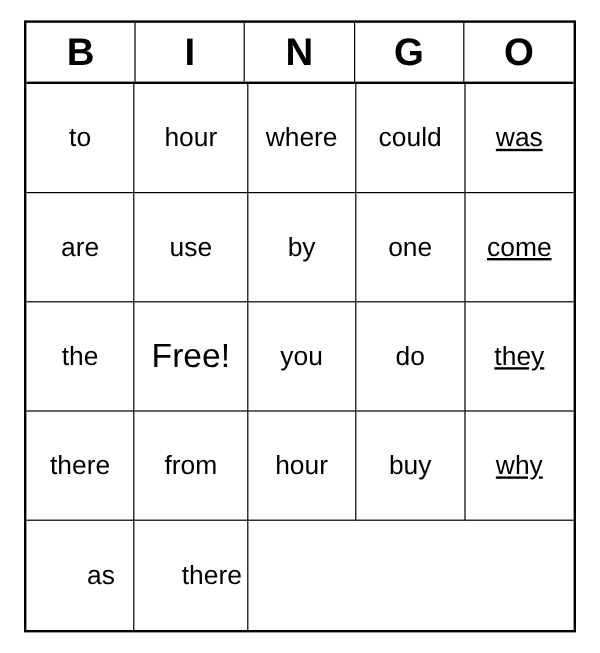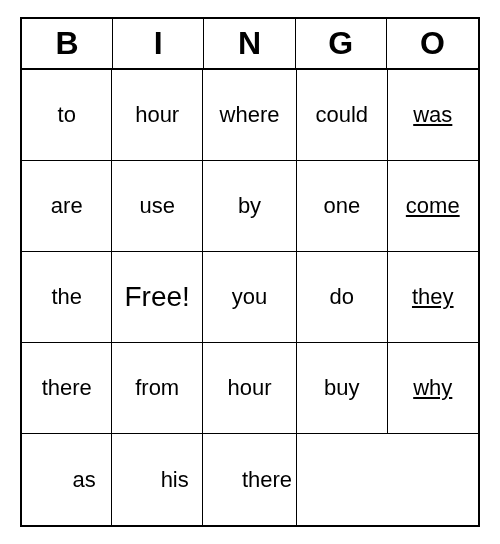--- a/index.html
+++ b/index.html
@@ -103,16 +103,15 @@
       <div class="bingo-cell free-cell">Free!</div>
       <div class="bingo-cell">you</div>
       <div class="bingo-cell">do</div>
       <div class="bingo-cell">they</div>
       <div class="bingo-cell">there</div>
       <div class="bingo-cell">from</div>
       <div class="bingo-cell">hour</div>
       <div class="bingo-cell">buy</div>
       <div class="bingo-cell">why</div>
       <div class="bingo-cell">as</div>
-      <div class="bingo-cell">his</div>
       <div class="bingo-cell">there</div>
     </div>
 </div>
 
 </body></html>

